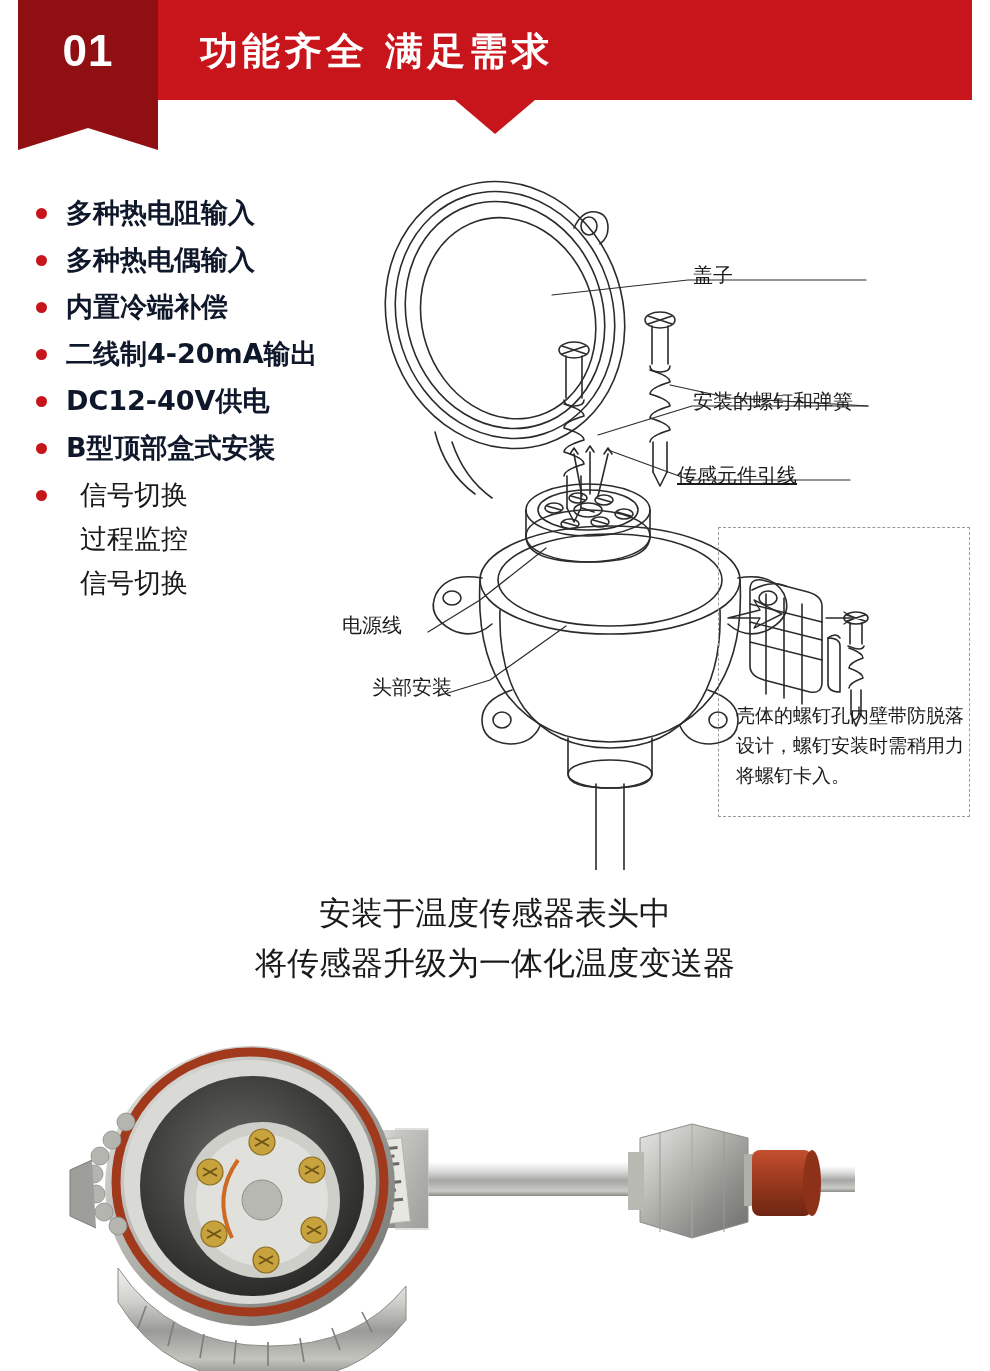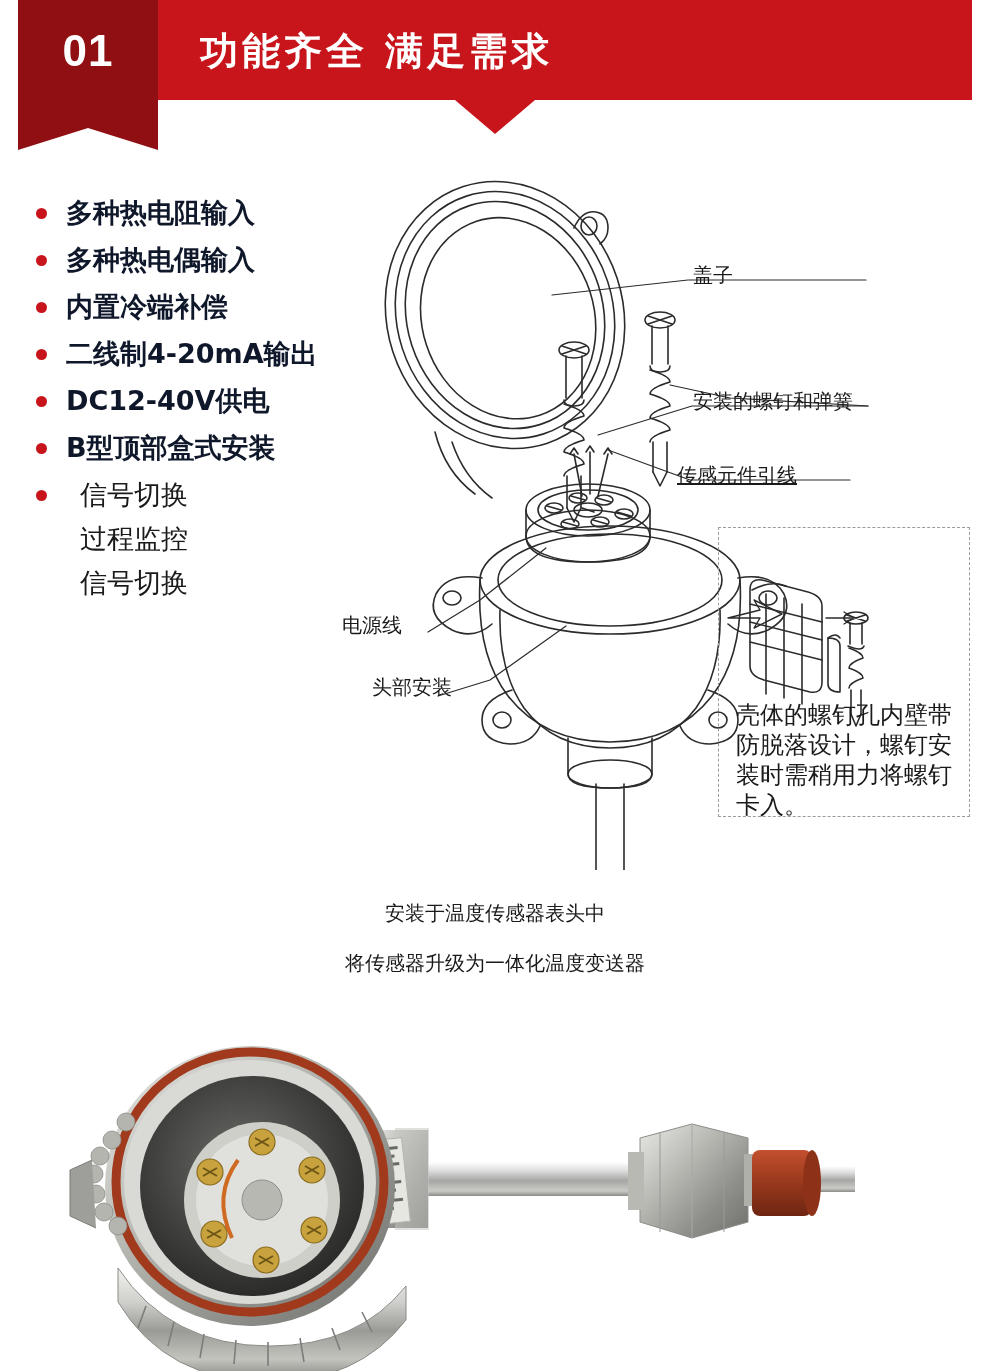--- a/index.html
+++ b/index.html
@@ -147,36 +147,36 @@
     width: 252px;
     height: 290px;
     border: 1px dashed #9a9a9a;
     box-sizing: border-box;
   }
   .note-text {
     position: absolute;
     left: 736px;
     top: 700px;
     width: 230px;
-    font-size: 24px;
+    font-size: 19px;
     line-height: 30px;
     color: #1a1a1a;
     font-family: "DejaVu Sans", sans-serif;
   }
 
   
   .caption {
     position: absolute;
     top: 888px;
     left: 0;
     width: 990px;
     text-align: center;
   }
   .caption-line {
-    font-size: 20px;
+    font-size: 32px;
     color: #1a1a1a;
     line-height: 50px;
     font-family: "DejaVu Sans", sans-serif;
   }
 
   
   .product-photo {
     position: absolute;
     top: 1010px;
     left: 0;

